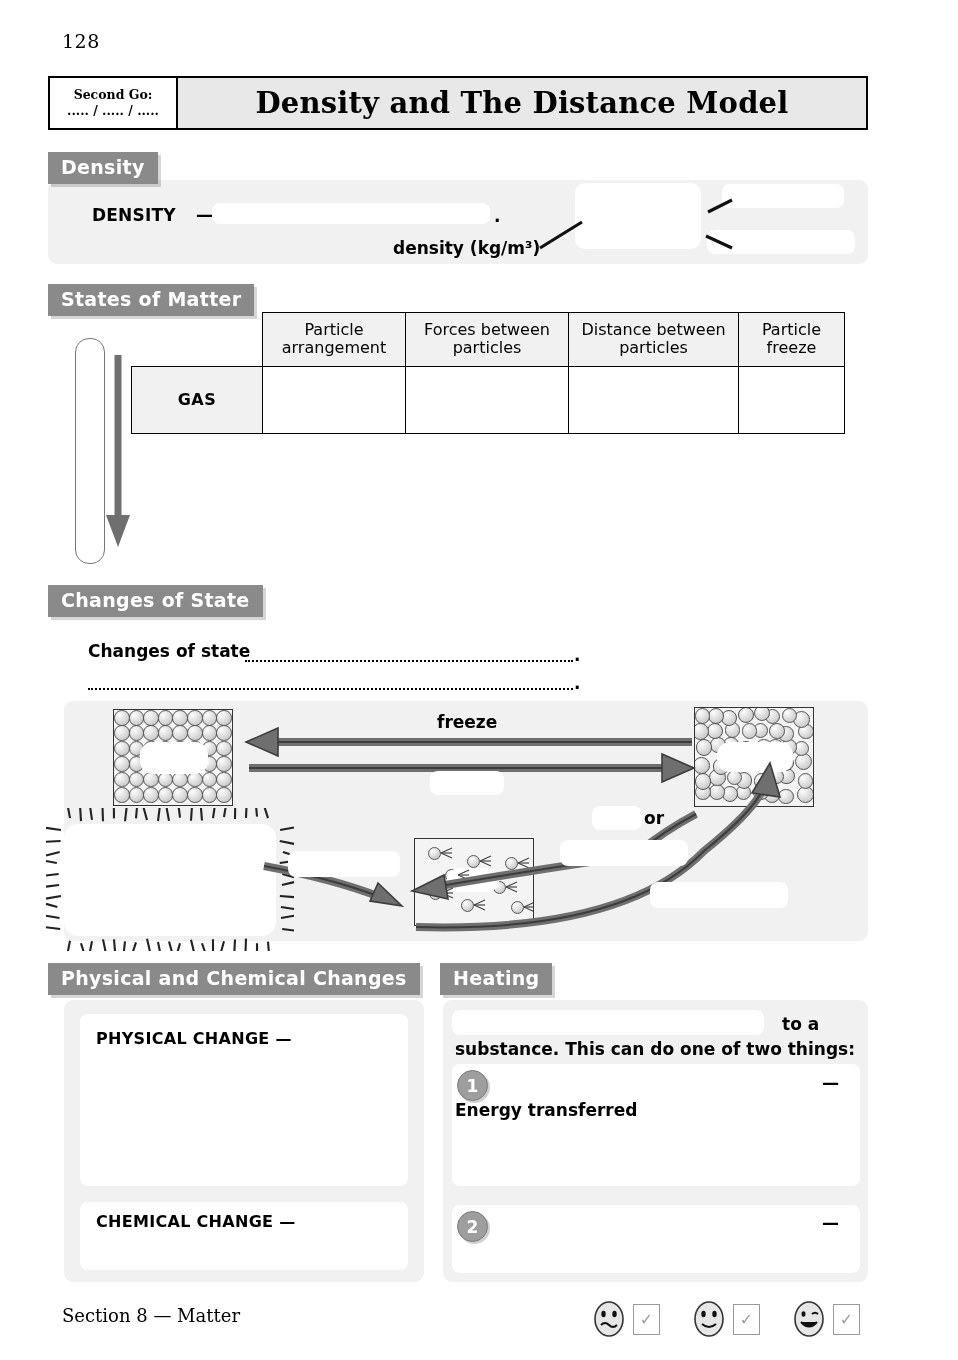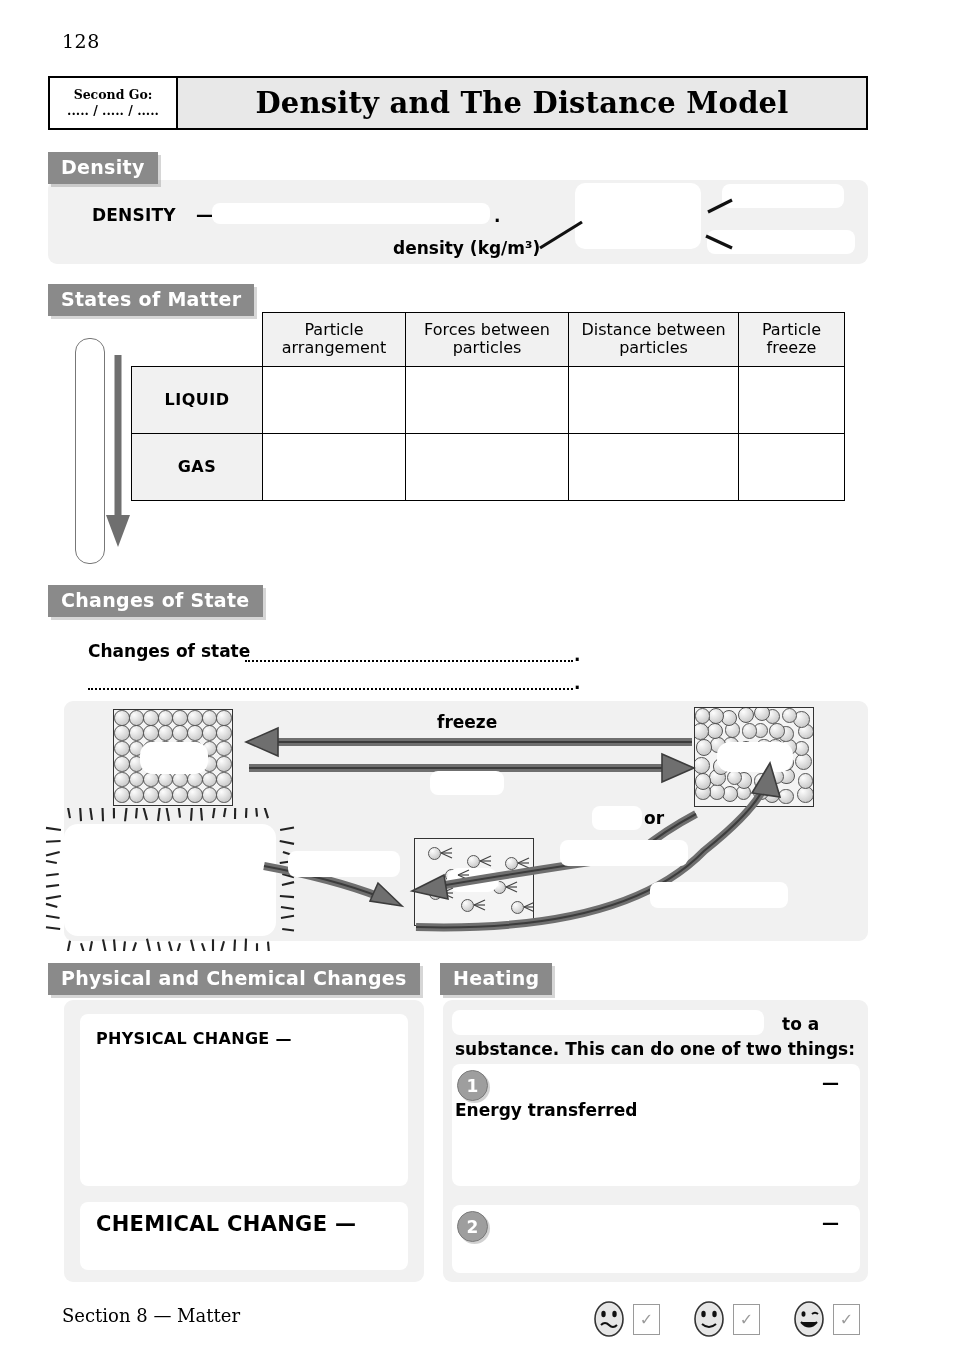--- a/index.html
+++ b/index.html
@@ -88,21 +88,21 @@
   #sunburst-wrap{left:40px;top:808px;width:260px;height:143px;}
   #sunburst-inner{position:absolute;left:24px;top:16px;width:212px;height:112px;
       background:#fff;border-radius:14px;}
 
   
   #pcc-tab{left:48px;top:963px;}
   #pcc-panel{left:64px;top:1000px;width:360px;height:282px;}
   #physical-box{left:80px;top:1014px;width:328px;height:172px;}
   #physical-label{left:96px;top:1029px;font-size:16px;font-weight:bold;letter-spacing:.3px;}
   #chemical-box{left:80px;top:1202px;width:328px;height:68px;}
-  #chemical-label{left:96px;top:1212px;font-size:21px;font-weight:bold;letter-spacing:.3px;}
+  #chemical-label{left:96px;top:1212px;font-size:16px;font-weight:bold;letter-spacing:.3px;}
 
   #heat-tab{left:440px;top:963px;}
   #heat-panel{left:443px;top:1000px;width:425px;height:282px;}
   #heat-blank{left:452px;top:1010px;width:312px;height:25px;}
   #heat-toa{left:770px;top:1014px;font-size:17px;font-weight:bold;margin-left:12px;}
   #heat-line2{left:455px;top:1039px;font-size:17px;font-weight:bold;}
   #heat-item1-box{left:452px;top:1064px;width:408px;height:122px;}
   #heat-item2-box{left:452px;top:1205px;width:408px;height:68px;}
   .num-badge{position:absolute;width:29px;height:29px;border-radius:50%;
       background:#9e9e9e;color:#fff;font-size:17px;font-weight:bold;
@@ -174,27 +174,20 @@
         <span>Distance between</span><br>
         <span>particles</span>
       </th>
       <th style="width:106px;">
         <span>Particle</span><br>
         <span>freeze</span>
       </th>
     </tr>
   </thead>
   <tbody>
-    <tr>
-      <td class="rowlab">LIQUID</td>
-      <td></td>
-      <td></td>
-      <td></td>
-      <td></td>
-    </tr>
     <tr>
       <td class="rowlab">GAS</td>
       <td></td>
       <td></td>
       <td></td>
       <td></td>
     </tr>
   </tbody>
 </table>
 

